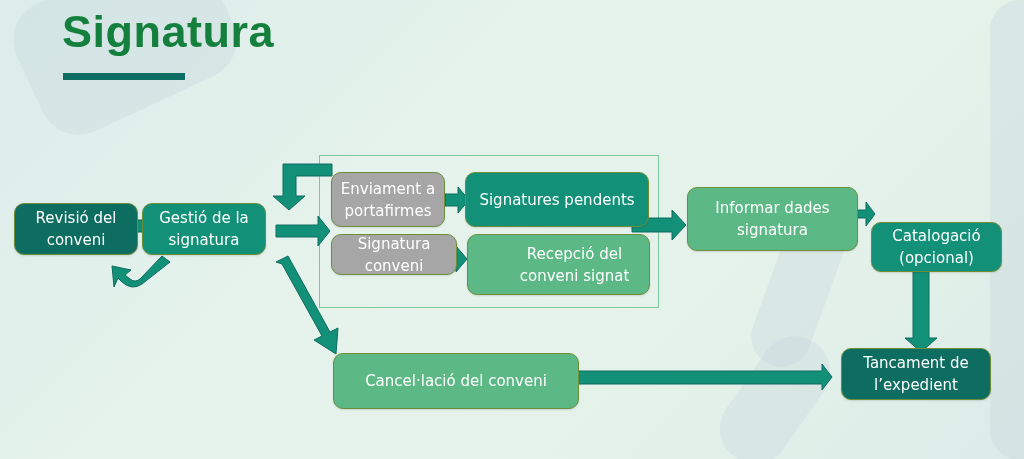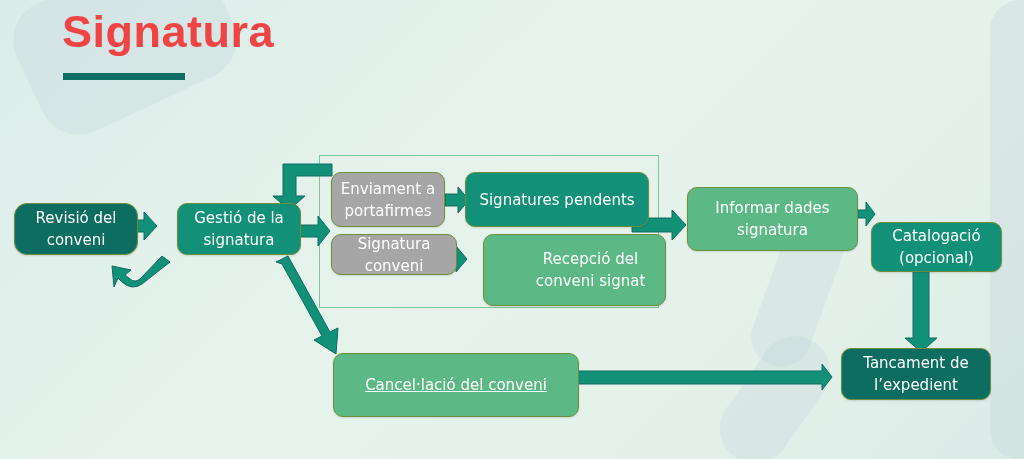--- a/index.html
+++ b/index.html
@@ -4,21 +4,21 @@
 <style>
   html, body { margin:0; padding:0; }
   body {
     width:1024px; height:459px; overflow:hidden; position:relative;
     background: linear-gradient(135deg, #dcecea 0%, #e6f3ec 40%, #e5f2ea 70%, #dcebe8 100%);
     font-family: "Liberation Sans", sans-serif;
   }
   .bgdeco { position:absolute; border-radius:40px; background:rgba(190,210,215,0.28); }
   .title {
     position:absolute; left:62px; top:6px; font-size:45px; font-weight:bold;
-    color:#ef4444; letter-spacing:0.5px; font-family:"Liberation Sans", sans-serif;
+    color:#15803d; letter-spacing:0.5px; font-family:"Liberation Sans", sans-serif;
   }
   .title-bar { position:absolute; left:63px; top:73px; width:122px; height:7px; background:#0f6e63; }
   .group-frame {
     position:absolute; left:319px; top:155px; width:340px; height:153px;
     border:1.5px solid #7dc79a; box-sizing:border-box;
   }
   .box {
     position:absolute; box-sizing:border-box; border-radius:10px;
     border:1.5px solid #6e8f3a; color:#ffffff;
     display:flex; align-items:center; justify-content:center; text-align:center;
@@ -63,51 +63,51 @@
 
   <polygon class="arrow" points="852,210 866,210 866,202 875,214 866,226 866,218 852,218"></polygon>
 
   <polygon class="arrow" points="913,248 929,248 929,338 937,338 921,352 905,338 913,338"></polygon>
 
   <polygon class="arrow" points="276,262 288,256 330,332 338,328 336,354 314,340 322,336 282,264"></polygon>
 
   <polygon class="arrow" points="571,371 822,371 822,364 832,377 822,390 822,384 571,384"></polygon>
 </svg>
 
-<div class="box dark" style="left:14px; top:203px; width:124px; height:52px;border-radius:13px;">
+<div class="box dark" style="left:14px; top:203px; width:124px; height:52px;">
   <span>Revisió del conveni</span>
 </div>
 
-<div class="box mid" style="left:177px; top:203px; width:124px; height:52px;">
+<div class="box mid" style="left:142px; top:203px; width:124px; height:52px;">
   <span>Gestió de la signatura</span>
 </div>
 
 <div class="box gray" style="left:331px; top:172px; width:114px; height:55px;">
   <span>Enviament a portafirmes</span>
 </div>
 
 <div class="box mid" style="left:465px; top:172px; width:184px; height:55px;">
   <span>Signatures pendents</span>
 </div>
 
 <div class="box gray" style="left:331px; top:234px; width:126px; height:41px;">
   <span>Signatura conveni</span>
 </div>
 
-<div class="box light" style="left:483px; top:234px; width:183px; height:72px;padding-left:32px;">
+<div class="box light" style="left:467px; top:234px; width:183px; height:61px;padding-left:32px;">
   <span>Recepció del conveni signat</span>
 </div>
 
 <div class="box light" style="left:687px; top:187px; width:171px; height:64px;">
   <span>Informar dades signatura</span>
 </div>
 
 <div class="box mid" style="left:871px; top:193px; width:131px; height:50px;margin-top:29px;">
   <span>Catalogació (opcional)</span>
 </div>
 
-<div class="box light" style="left:333px; top:353px; width:246px; height:64px;text-decoration:underline;">
+<div class="box light" style="left:333px; top:353px; width:246px; height:56px;">
   <span>Cancel·lació del conveni</span>
 </div>
 
 <div class="box dark" style="left:821px; top:348px; width:150px; height:52px;margin-left:20px;">
   <span>Tancament de l’expedient</span>
 </div>
 
 </body></html>

